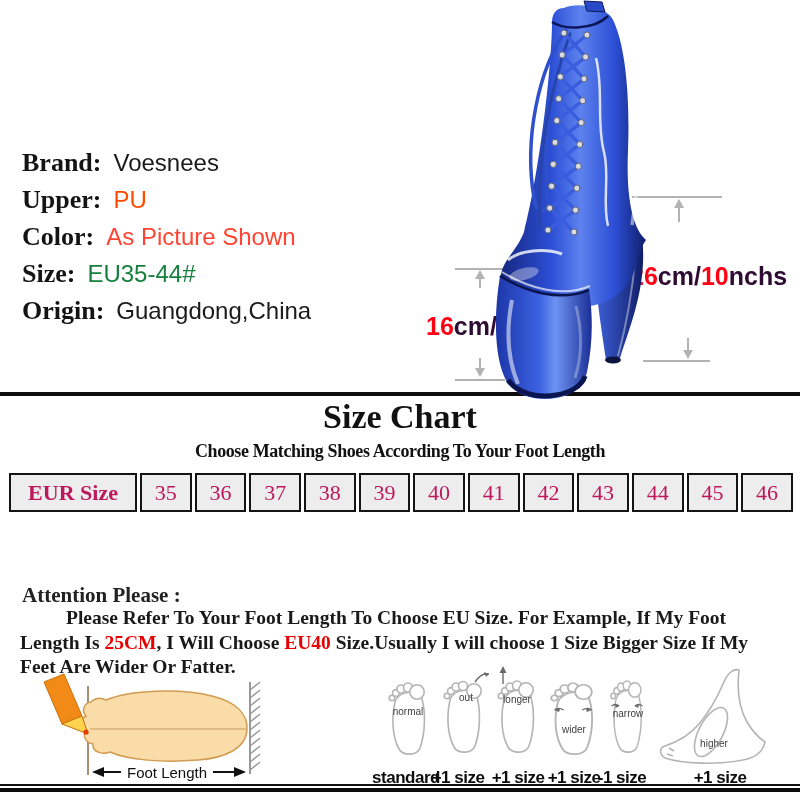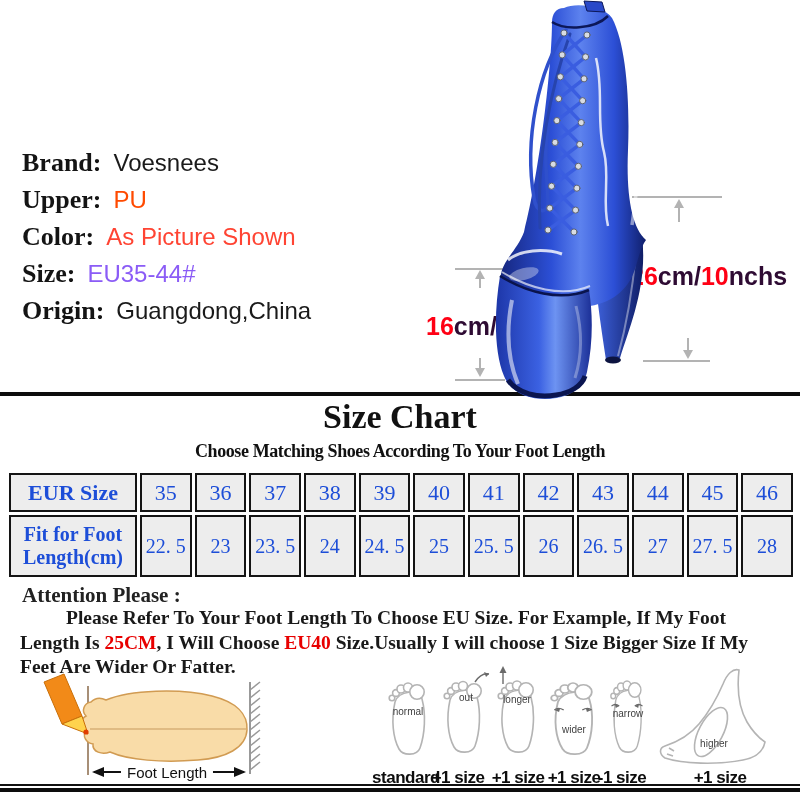--- a/index.html
+++ b/index.html
@@ -17,21 +17,21 @@
   
   .divider-top{position:absolute;left:0;top:392px;width:800px;height:4px;background:#0d0d0d;z-index:1;}
   .divider-bottom-thin{position:absolute;left:0;top:784px;width:800px;height:2px;background:#111;}
   .divider-bottom-thick{position:absolute;left:0;top:788px;width:800px;height:4px;background:#0d0d0d;}
   
   .sc-title{position:absolute;left:0;right:0;top:398px;text-align:center;
             font-family:"Liberation Serif",serif;font-weight:bold;font-size:34px;color:#111;}
   .sc-subtitle{position:absolute;left:0;right:0;top:441px;text-align:center;
             font-family:"Liberation Serif",serif;font-weight:bold;font-size:18px;letter-spacing:-0.4px;color:#111;}
   table.size-table{position:absolute;left:6px;top:470px;width:790px;border-spacing:3px;table-layout:fixed;
-            font-family:"Liberation Serif",serif;color:#1d4ed8;}
+            font-family:"Liberation Serif",serif;color:#be185d;}
   table.size-table td{border:2px solid #141414;background:#ededed;text-align:center;vertical-align:middle;
             box-sizing:border-box;padding:0;overflow:hidden;}
   td.hdr{width:128px;font-weight:bold;font-size:21px;}
   tr.r1 td{height:39px;font-size:22px;}
   tr.r2 td{height:62px;font-size:20px;}
   tr.r2 td.hdr{font-size:20px;line-height:23px;}
   
   .att-heading{position:absolute;left:22px;top:583px;font-family:"Liberation Serif",serif;
             font-weight:bold;font-size:21px;color:#222;}
   .att-body{position:absolute;left:20px;top:606px;width:768px;font-family:"Liberation Serif",serif;
@@ -57,21 +57,21 @@
     <div class="info-row">
       <span class="info-label">Brand:</span><span class="info-value" style="color: rgb(26, 26, 26);">Voesnees</span>
     </div>
     <div class="info-row">
       <span class="info-label">Upper:</span><span class="info-value" style="color: rgb(255, 74, 0);">PU</span>
     </div>
     <div class="info-row">
       <span class="info-label">Color:</span><span class="info-value" style="color: rgb(255, 68, 51);">As Picture Shown</span>
     </div>
     <div class="info-row">
-      <span class="info-label">Size:</span><span class="info-value" style="color: #8b5cf6;">EU35-44#</span>
+      <span class="info-label">Size:</span><span class="info-value" style="color: #15803d;">EU35-44#</span>
     </div>
     <div class="info-row">
       <span class="info-label">Origin:</span><span class="info-value" style="color: rgb(26, 26, 26);">Guangdong,China</span>
     </div>
   </section>
 
   <svg id="marks-svg" width="400" height="402" viewBox="0 0 400 402">
     <g stroke="#b3b3b3" stroke-width="2" fill="#b3b3b3">
       <g>
         <line x1="55" y1="269" x2="105" y2="269"></line>
@@ -213,38 +213,20 @@
       <td>38</td>
       <td>39</td>
       <td>40</td>
       <td>41</td>
       <td>42</td>
       <td>43</td>
       <td>44</td>
       <td>45</td>
       <td>46</td>
     </tr>
-    <tr class="r2">
-      <td class="hdr">
-        <div>Fit for Foot</div>
-        <div>Length(cm)</div>
-      </td>
-      <td>22. 5</td>
-      <td>23</td>
-      <td>23. 5</td>
-      <td>24</td>
-      <td>24. 5</td>
-      <td>25</td>
-      <td>25. 5</td>
-      <td>26</td>
-      <td>26. 5</td>
-      <td>27</td>
-      <td>27. 5</td>
-      <td>28</td>
-    </tr>
   </tbody>
     </table>
 
   <div class="att-heading">Attention Please :</div>
   <p class="att-body"><span style="color: rgb(25, 25, 25);">Please Refer To Your Foot Length To Choose EU Size. For Example, If My Foot Length Is </span><span style="color: rgb(232, 0, 0);">25CM</span><span style="color: rgb(25, 25, 25);">, I Will Choose </span><span style="color: rgb(232, 0, 0);">EU40</span><span style="color: rgb(25, 25, 25);"> Size.Usually I will choose 1 Size Bigger Size If My Feet Are Wider Or Fatter.</span></p>
 
   <svg id="footlen-svg" width="240" height="112" viewBox="0 0 240 112">
     <line x1="58" y1="14" x2="58" y2="103" stroke="#8a6a4a" stroke-width="1.5"></line>
     <g stroke="#999" stroke-width="1.5">
       <line x1="220" y1="10" x2="220" y2="102" stroke-width="2"></line>

